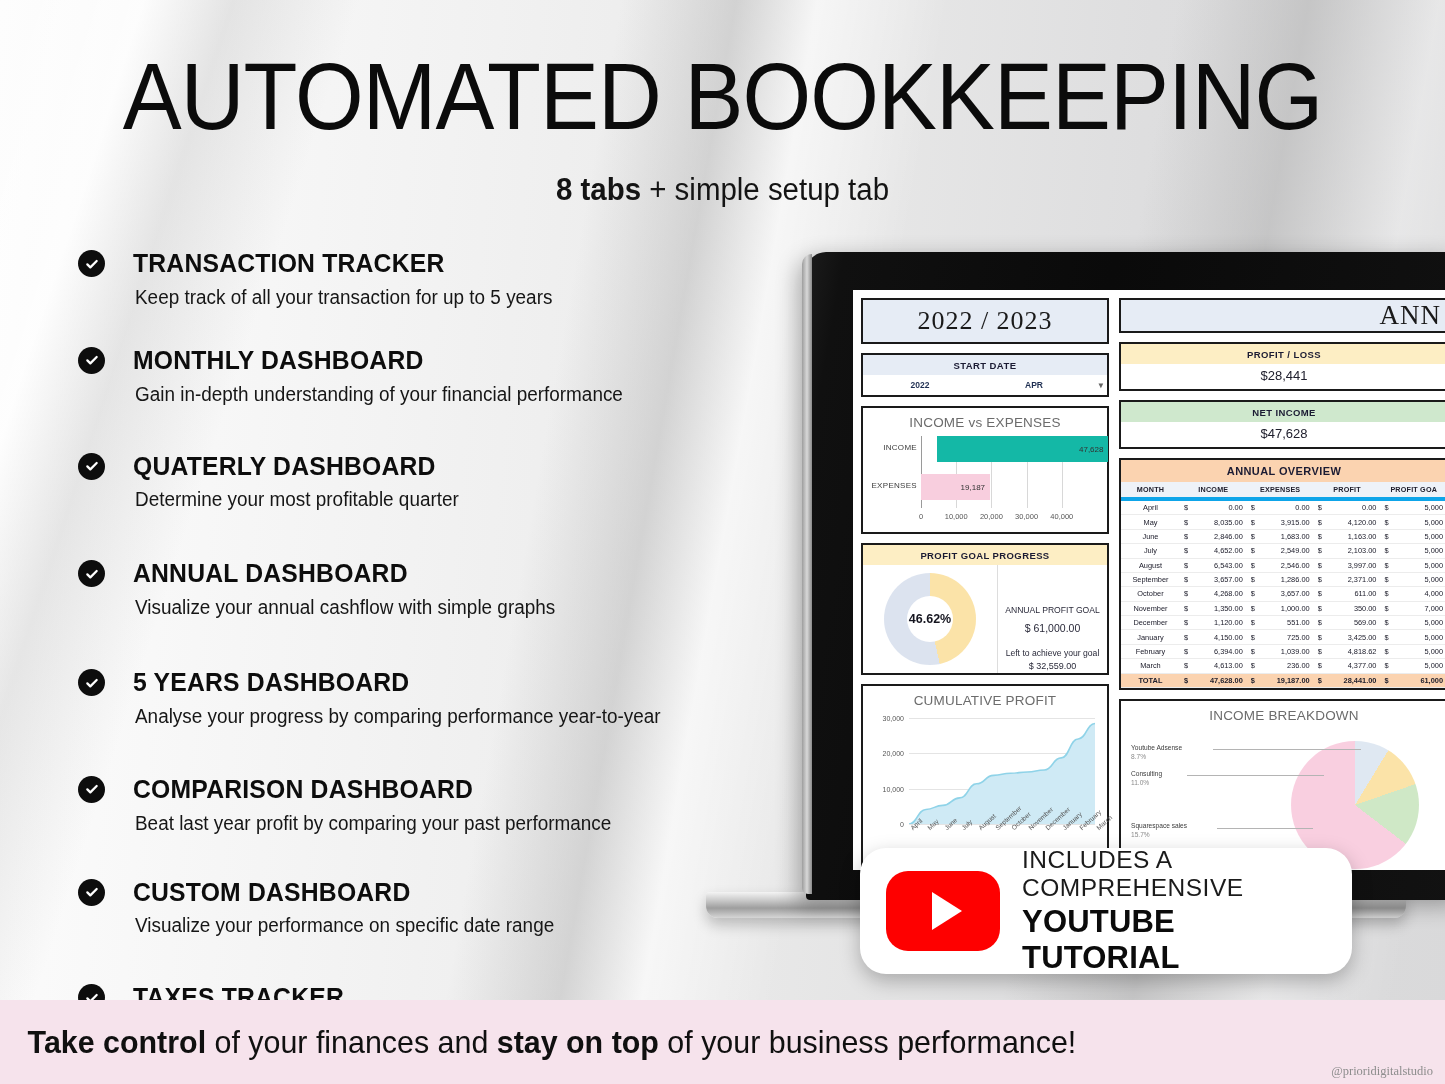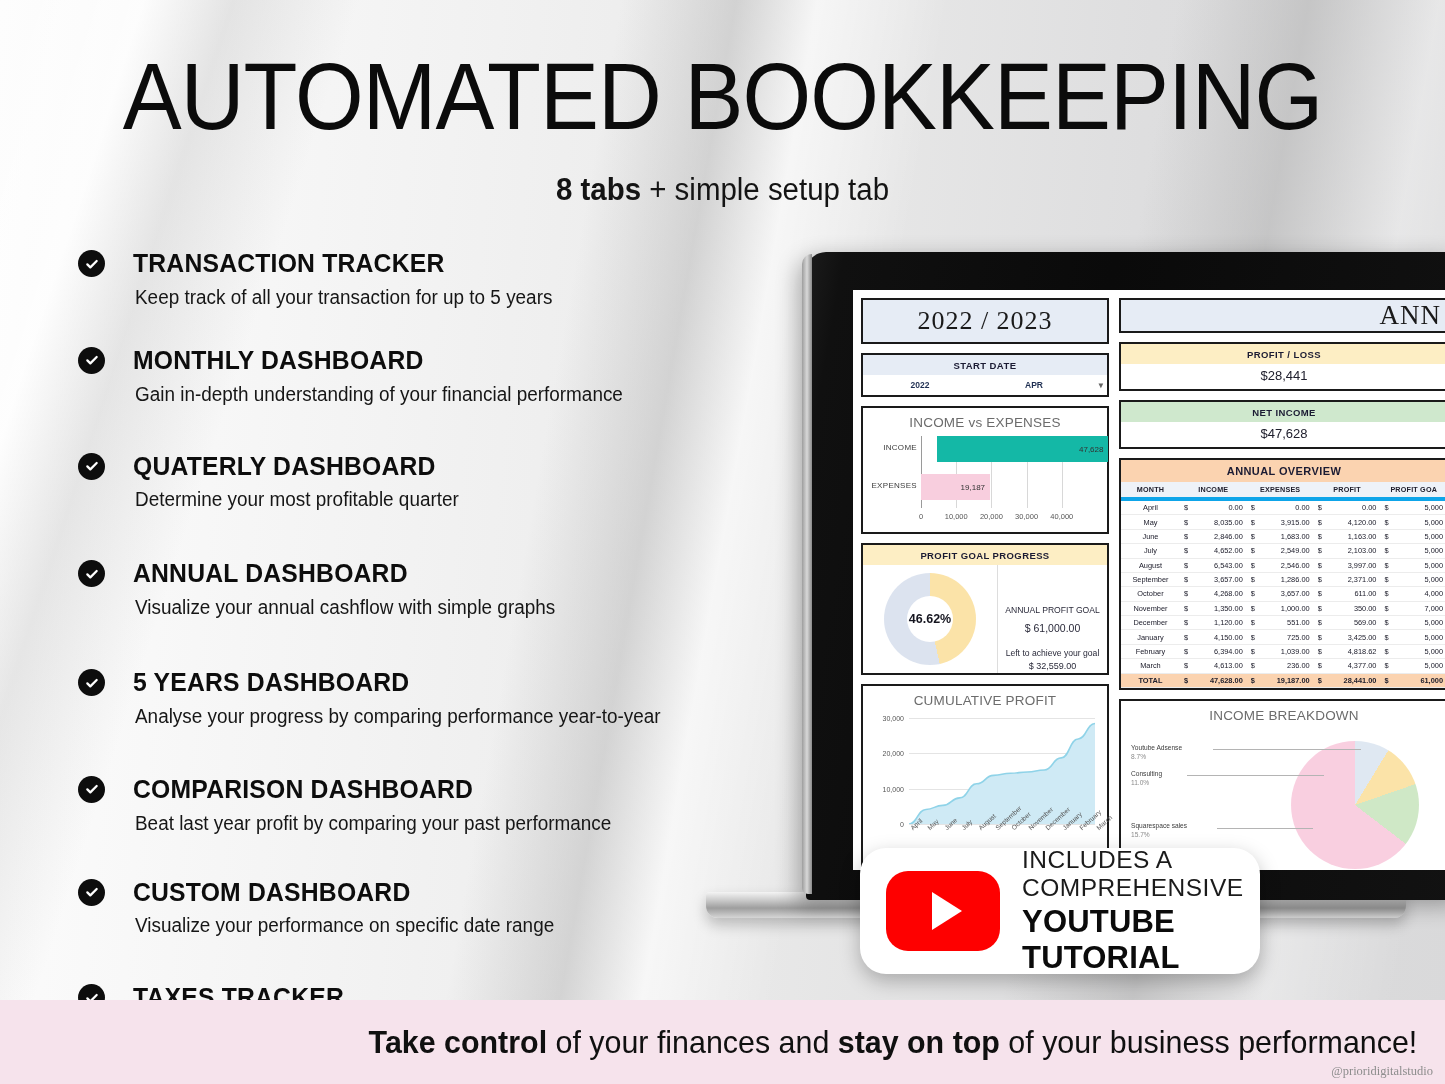--- a/index.html
+++ b/index.html
@@ -176,37 +176,37 @@
   
   .pie-area { position: relative; height: 160px; }
   .pie { position: absolute; right: 22px; top: 12px; width: 128px; height: 128px; border-radius: 50%; }
   .pie-lbl { position: absolute; font-size: 6.6px; color: #3b3b3b; line-height: 1.45; }
   .pie-lbl b { display: block; font-weight: 400; }
   .pie-lbl i { font-style: normal; color: #8a8a8a; }
   .leader { position: absolute; height: 1px; background: #b4b4b4; }
 
   
   .yt-badge {
-    position: absolute; left: 860px; top: 848px; width: 400px; height: 126px;
+    position: absolute; left: 860px; top: 848px; width: 492px; height: 126px;
     background: #fff; border-radius: 26px;
     box-shadow: 0 7px 20px rgba(0,0,0,0.26);
     display: flex; align-items: center; gap: 22px; padding: 0 26px;
   }
   .yt-logo { width: 114px; height: 80px; background: #fe0000; border-radius: 22px;
              display: flex; align-items: center; justify-content: center; flex: none; }
   .yt-logo .tri { width: 0; height: 0; border-left: 30px solid #fff;
                   border-top: 19px solid transparent; border-bottom: 19px solid transparent;
                   margin-left: 7px; }
   .yt-l1 { font-size: 24.5px; color: #1b1b1b; letter-spacing: 0.5px; }
   .yt-l2 { font-size: 31px; font-weight: 700; color: #0b0b0b; letter-spacing: 0.2px; margin-top: 2px; }
 
   
   .footer {
     position: absolute; left: 0; bottom: 0; width: 1445px; height: 84px;
-    background: #f6e3ec; display: flex; align-items: center; justify-content: flex-end;
+    background: #f6e3ec; display: flex; align-items: center; justify-content: flex-start;
   }
   .footer-text {
     font-size: 32px; color: #101010;
     font-family: "Liberation Sans Narrow", "Liberation Sans", sans-serif;
     transform: scaleX(0.95);
   }
   .footer-text b { font-weight: 700; }
   .watermark { position: absolute; right: 12px; bottom: 5px; font-size: 12.5px;
                color: #8d8d8d; font-family: "Liberation Serif", serif; }
 </style>

